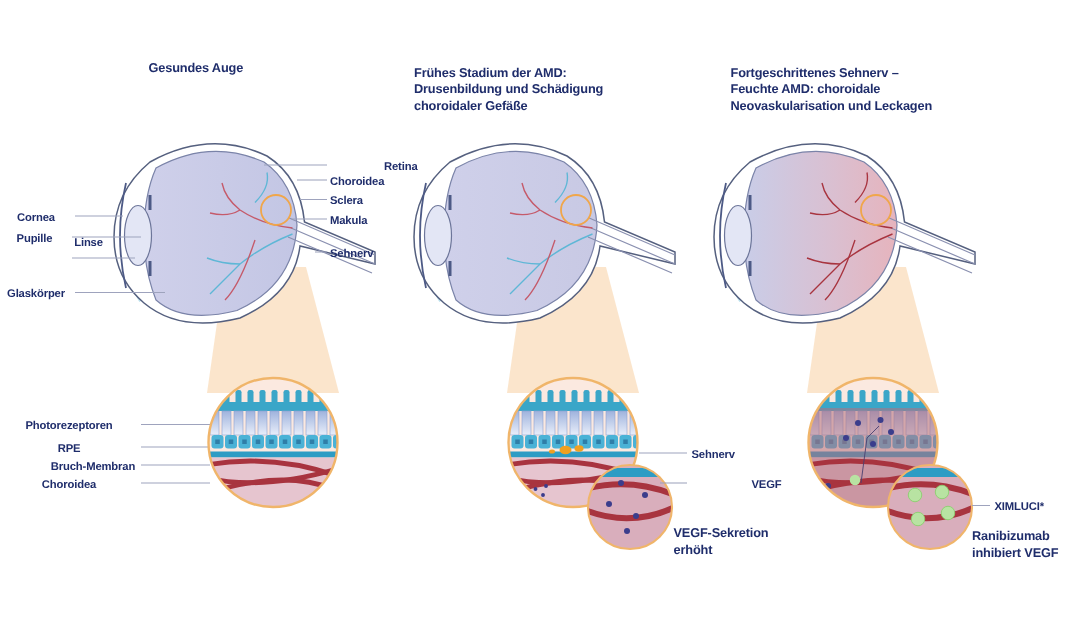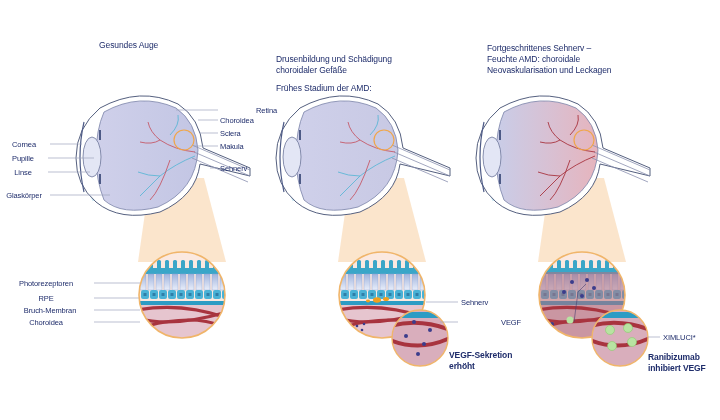--- a/index.html
+++ b/index.html
@@ -1,17 +1,17 @@
 <!DOCTYPE html>
 <html><head>
 <meta charset="utf-8">
 <style>
   html,body{margin:0;padding:0;background:#ffffff;}
   body{width:720px;height:420px;position:relative;overflow:hidden;font-family:"Liberation Sans",sans-serif;}
-  .txt{position:absolute;color:#1f2d6b;font-weight:normal;font-size:7.5px;line-height:10px;letter-spacing:-0.1px;white-space:nowrap;}
+  .txt{position:absolute;color:#1f2d6b;font-weight:bold;font-size:7.5px;line-height:10px;letter-spacing:-0.1px;white-space:nowrap;}
   .title{font-size:8.5px;line-height:11px;}
   .lbl-r{text-align:center;}
   .big{font-size:8.5px;line-height:10.5px;font-weight:bold;}
   svg{position:absolute;left:0;top:0;}
 </style>
 </head>
 <body>
 
 <svg id="art" width="720" height="420" viewBox="0 0 720 420">
     <defs>
@@ -308,35 +308,35 @@
     <circle cx="620" cy="338" r="28" fill="none" stroke="#f0b56a" stroke-width="1.4"></circle>
     <line x1="426" y1="302" x2="458" y2="302" stroke="#9ea3bd" stroke-width="0.7"></line>
     <line x1="440" y1="322" x2="458" y2="322" stroke="#9ea3bd" stroke-width="0.7"></line>
     <line x1="648" y1="337" x2="660" y2="337" stroke="#9ea3bd" stroke-width="0.7"></line>
   </svg>
 
 <div class="txt title" style="left:99px;top:40px;">Gesundes Auge</div>
 
 <div class="txt lbl-r" style="left:0;width:48px;top:140px;">Cornea</div>
 <div class="txt lbl-r" style="left:0;width:46px;top:154px;">Pupille</div>
-<div class="txt lbl-r" style="left:0;width:46px;top:168px;">Linse</div>
+<div class="txt lbl-r" style="left:0;width:46px;top:157px;padding-left:36px;">Linse</div>
 <div class="txt lbl-r" style="left:0;width:48px;top:191px;">Glaskörper</div>
 
 <div class="txt" style="left:220px;top:106px;margin-left:36px;">Retina</div>
 <div class="txt" style="left:220px;top:116px;">Choroidea</div>
 <div class="txt" style="left:220px;top:129px;">Sclera</div>
 <div class="txt" style="left:220px;top:142px;">Makula</div>
 <div class="txt" style="left:220px;top:164px;text-align:center;">Sehnerv</div>
 
 <div class="txt lbl-r" style="left:0;width:92px;top:279px;">Photorezeptoren</div>
 <div class="txt lbl-r" style="left:0;width:92px;top:294px;">RPE</div>
-<div class="txt lbl-r" style="left:4px;width:92px;top:306px;">Bruch-Membran</div>
+<div class="txt lbl-r" style="left:16px;width:92px;top:306px;">Bruch-Membran</div>
 <div class="txt lbl-r" style="left:0;width:92px;top:318px;">Choroidea</div>
 
-<div class="txt title" style="left:276px;top:43px;margin-top:40px;">Frühes Stadium der AMD:</div>
+<div class="txt title" style="left:276px;top:43px;">Frühes Stadium der AMD:</div>
 <div class="txt title" style="left:276px;top:54px;">Drusenbildung und Schädigung</div>
 <div class="txt title" style="left:276px;top:65px;text-align:right;">choroidaler Gefäße</div>
 
 <div class="txt" style="left:461px;top:298px;">Sehnerv</div>
 <div class="txt" style="left:461px;top:318px;margin-left:40px;">VEGF</div>
 <div class="txt big" style="left:449px;top:350px;">VEGF-Sekretion</div>
 <div class="txt big" style="left:449px;top:361px;">erhöht</div>
 
 <div class="txt title" style="left:487px;top:43px;">Fortgeschrittenes Sehnerv –</div>
 <div class="txt title" style="left:487px;top:54px;">Feuchte AMD: choroidale</div>

